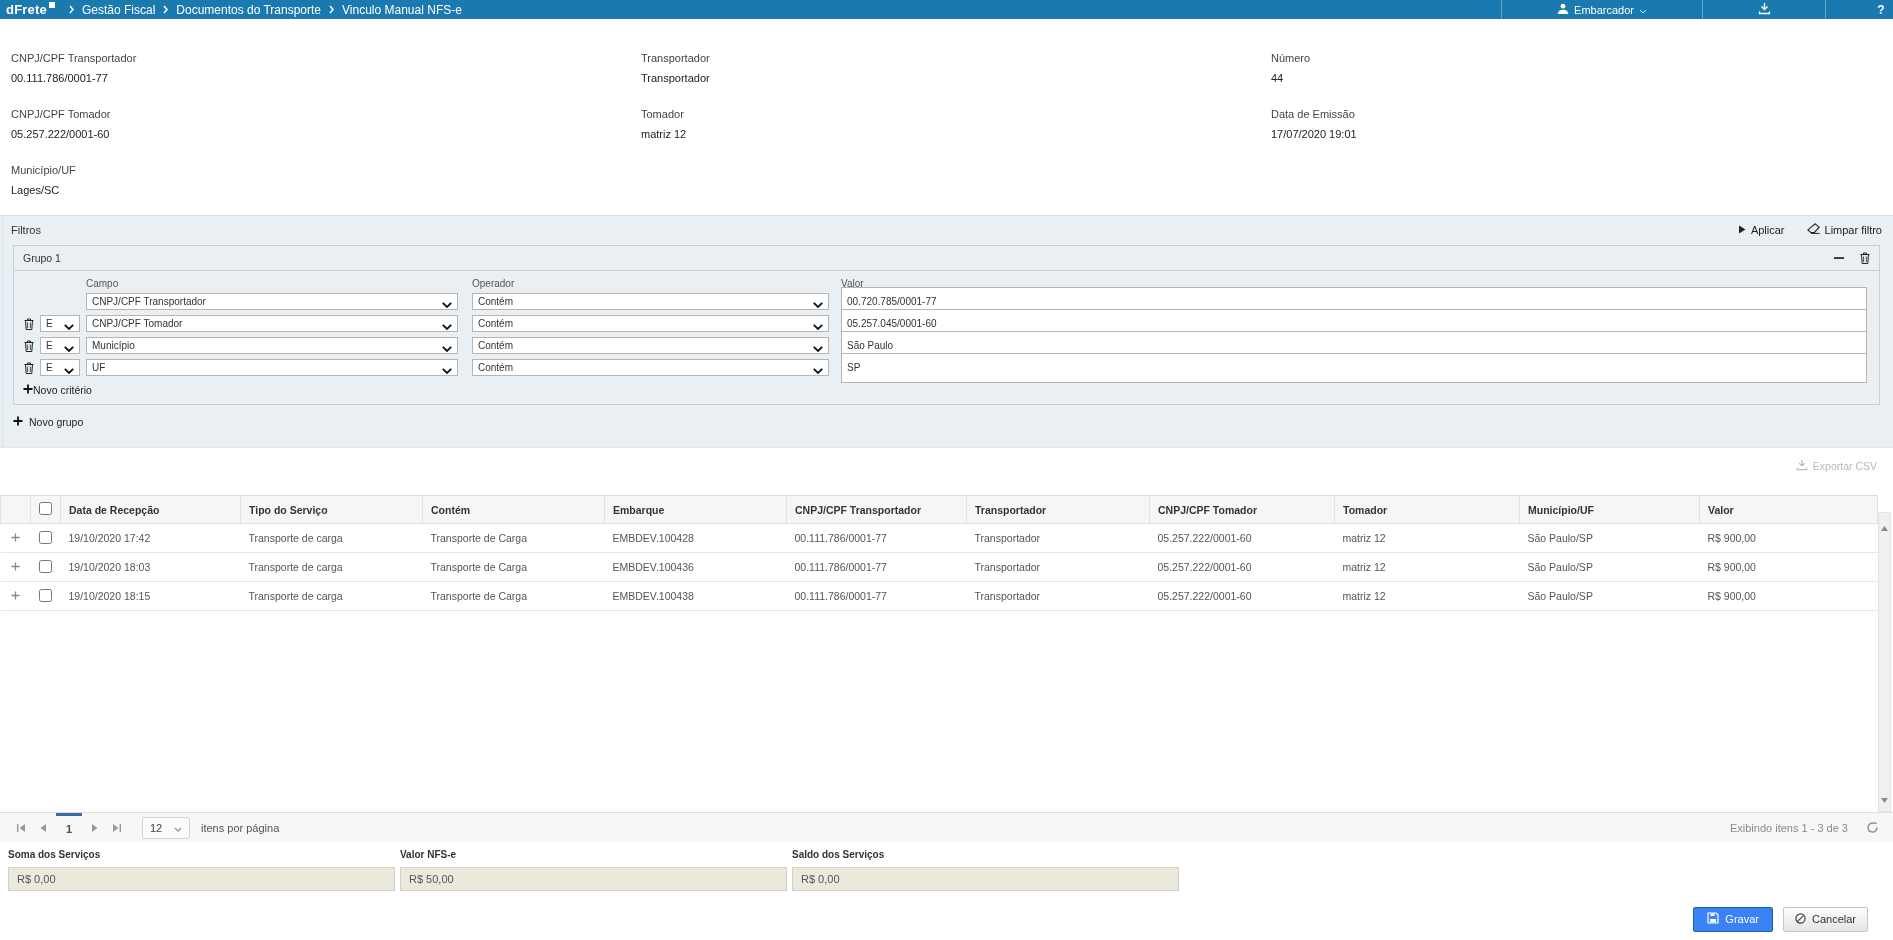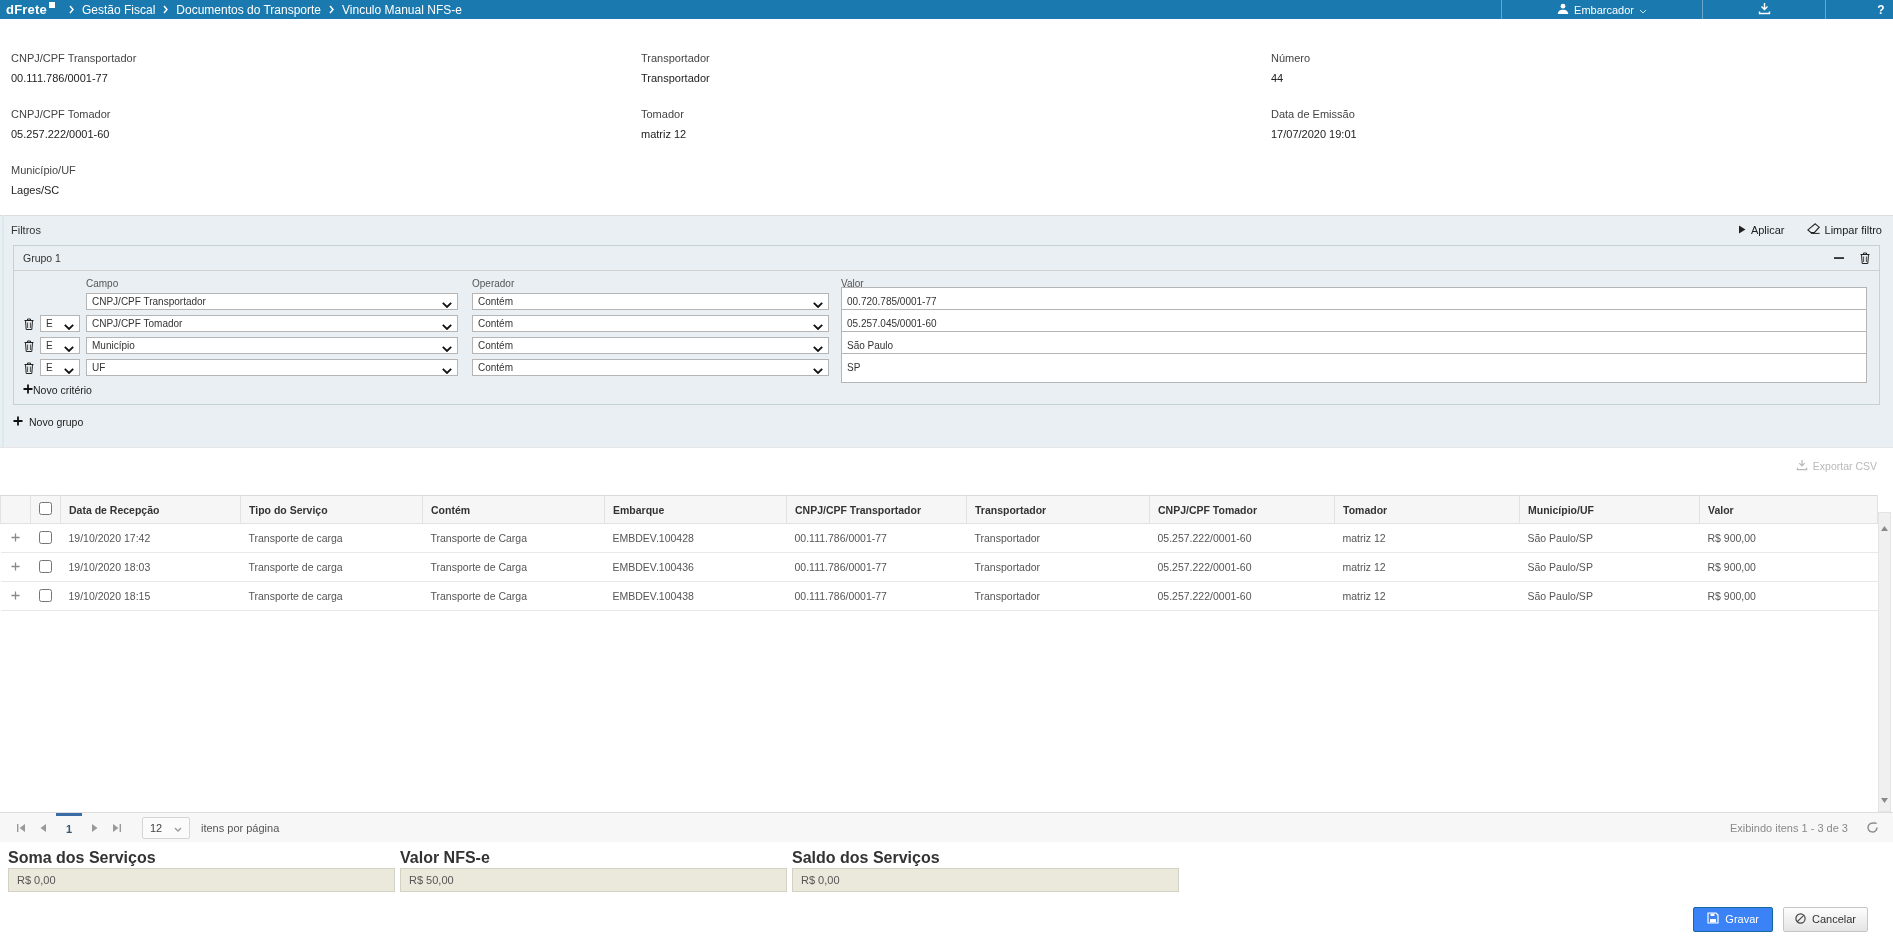--- a/index.html
+++ b/index.html
@@ -80,21 +80,21 @@
             font-weight:bold; color:#3a556e; margin:0 2px; cursor:pointer; }
   .pager-select { margin-left:14px; width:48px; height:22px; background:#fbfbfb; border:1px solid #d5d5d5; border-radius:2px;
                   display:flex; align-items:center; padding:0 7px; font-size:11px; color:#444; cursor:pointer; }
   .pager-select .car { margin-left:auto; }
   .pg-items-label { margin-left:11px; color:#555; }
   .pg-right { margin-left:auto; display:flex; align-items:center; gap:18px; color:#8a8a8a; padding-right:4px; }
 
   
   .totals { height:58px; padding:8px 0 0 8px; display:flex; }
   .totals-field { width:387px; margin-right:5px; }
-  .totals-label { display:block; font-size:16px; font-weight:bold; color:#333; margin-bottom:1px; }
+  .totals-label { display:block; font-size:10px; font-weight:bold; color:#333; margin-bottom:7px; }
   .totals-input { width:100%; height:24px; background:#ebe9dc; border:1px solid #d4d2c4; padding:0 8px;
                   font-size:11px; color:#555; font-family:"Liberation Sans", sans-serif; }
 
   
   .actions { height:40px; display:flex; align-items:center; justify-content:flex-end; gap:10px; padding-right:25px; }
   .btn { height:25px; display:flex; align-items:center; gap:6px; font-size:11px; border-radius:2px; cursor:pointer;
          font-family:"Liberation Sans", sans-serif; }
   .btn-primary { background:#3b82f6; border:1px solid #15689c; color:#fff; padding:0 13px; }
   .btn-secondary { background:linear-gradient(#fdfdfd,#e4e4e4); border:1px solid #c6c6c6; color:#333; padding:0 11px; }
 </style>

